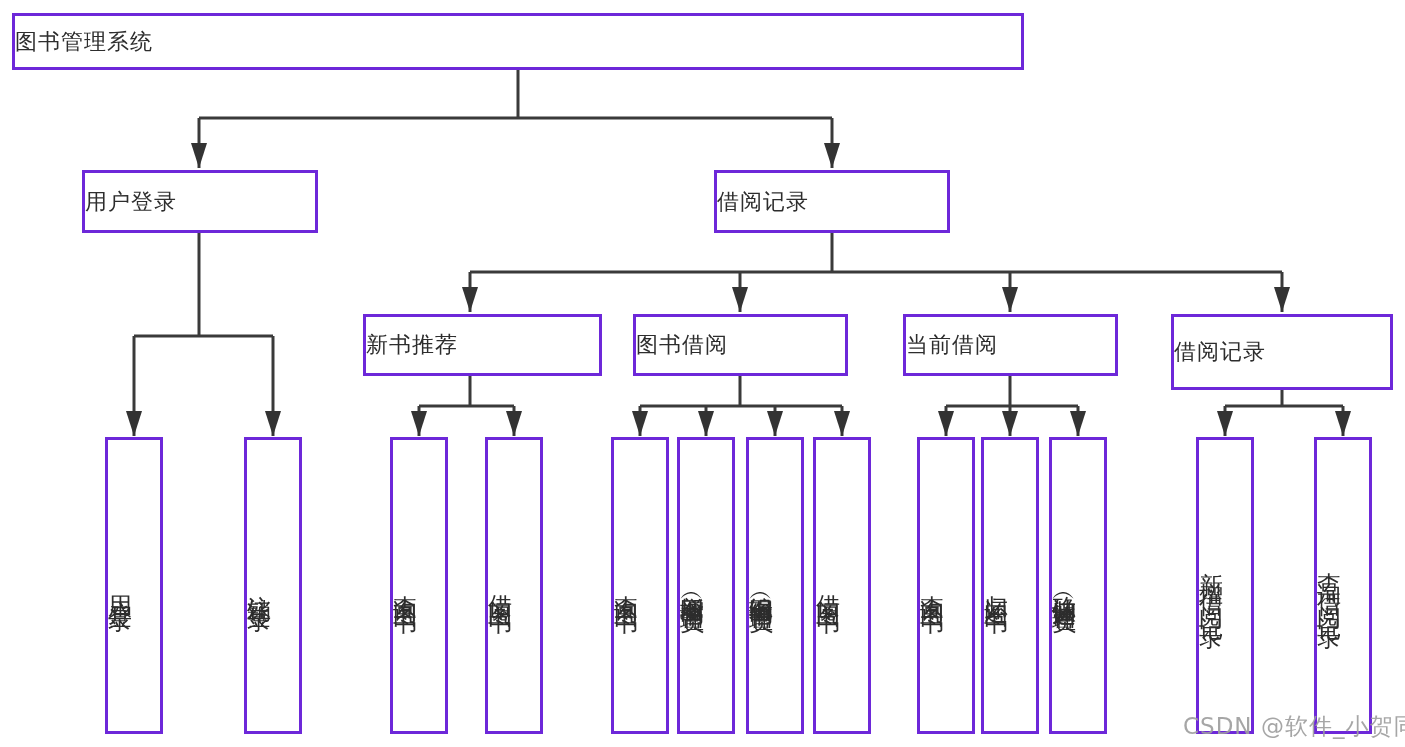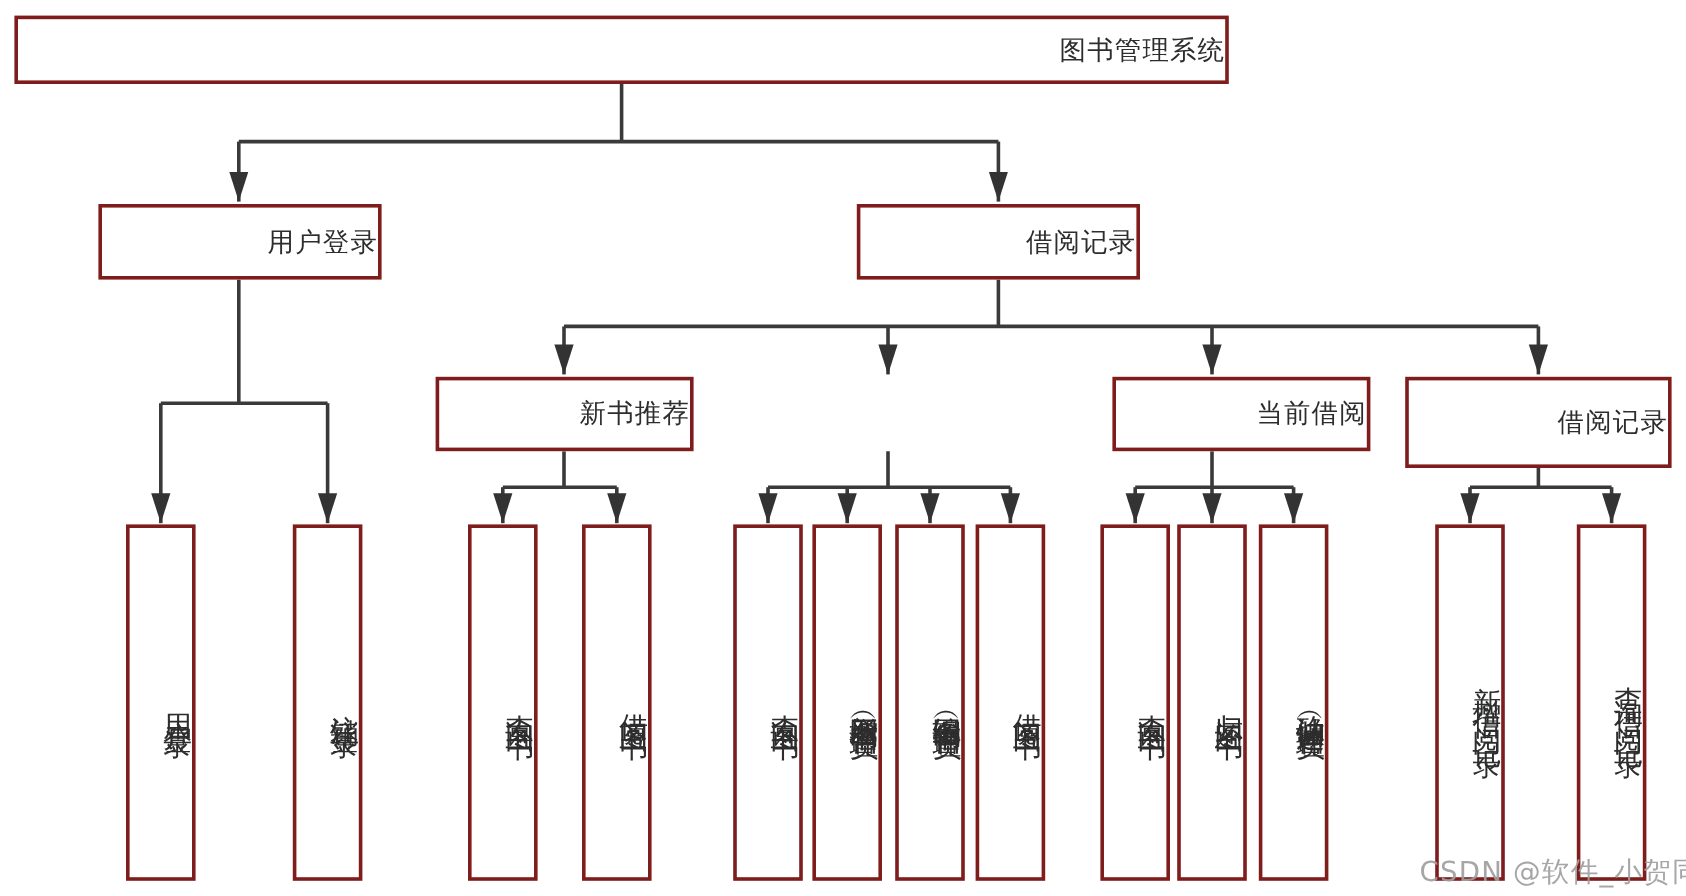--- a/index.html
+++ b/index.html
@@ -9,24 +9,24 @@
     background:#ffffff;
     overflow:hidden;
     font-family:"DejaVu Sans","Liberation Sans",sans-serif;
     color:#2d2d2d;
   }
   svg.wires { position:absolute; left:0; top:0; width:1405px; height:747px; }
   .box {
     position:absolute;
     box-sizing:border-box;
     background:#ffffff;
-    border:3px solid #7f1d1d;
+    border:3px solid #6d28d9;
     display:flex;
     align-items:center;
-    justify-content:flex-end;
+    justify-content:flex-start;
     text-align:center;
   }
   .hbox { font-size:22px; letter-spacing:1px; white-space:nowrap; }
   .vbox span {
     writing-mode:vertical-rl;
     text-orientation:mixed;
     font-size:24px;
     line-height:1;
     letter-spacing:5px;
   }
@@ -94,24 +94,27 @@
     <span>图书管理系统</span>
   </div>
 
   <div class="box hbox" style="left:82px; top:170px; width:236px; height:63px;">
     <span>用户登录</span>
   </div>
   <div class="box hbox" style="left:714px; top:170px; width:236px; height:63px;">
     <span>借阅记录</span>
   </div>
 
-  <div class="box hbox" style="left:363px; top:314px; width:215px; height:62px;">
+  <div class="box hbox" style="left:363px; top:314px; width:239px; height:62px;">
     <span>新书推荐</span>
   </div>
-  <div class="box hbox" style="left:903px; top:314px; width:215px; height:62px;margin-left:24px;">
+  <div class="box hbox" style="left:633px; top:314px; width:215px; height:62px;">
+    <span>图书借阅</span>
+  </div>
+  <div class="box hbox" style="left:903px; top:314px; width:215px; height:62px;">
     <span>当前借阅</span>
   </div>
   <div class="box hbox" style="left:1171px; top:314px; width:222px; height:76px;">
     <span>借阅记录</span>
   </div>
 
   <div class="box vbox" style="left:105px; top:437px; width:58px; height:297px;">
     <span>用户登录</span>
   </div>
   <div class="box vbox" style="left:244px; top:437px; width:58px; height:297px;">

